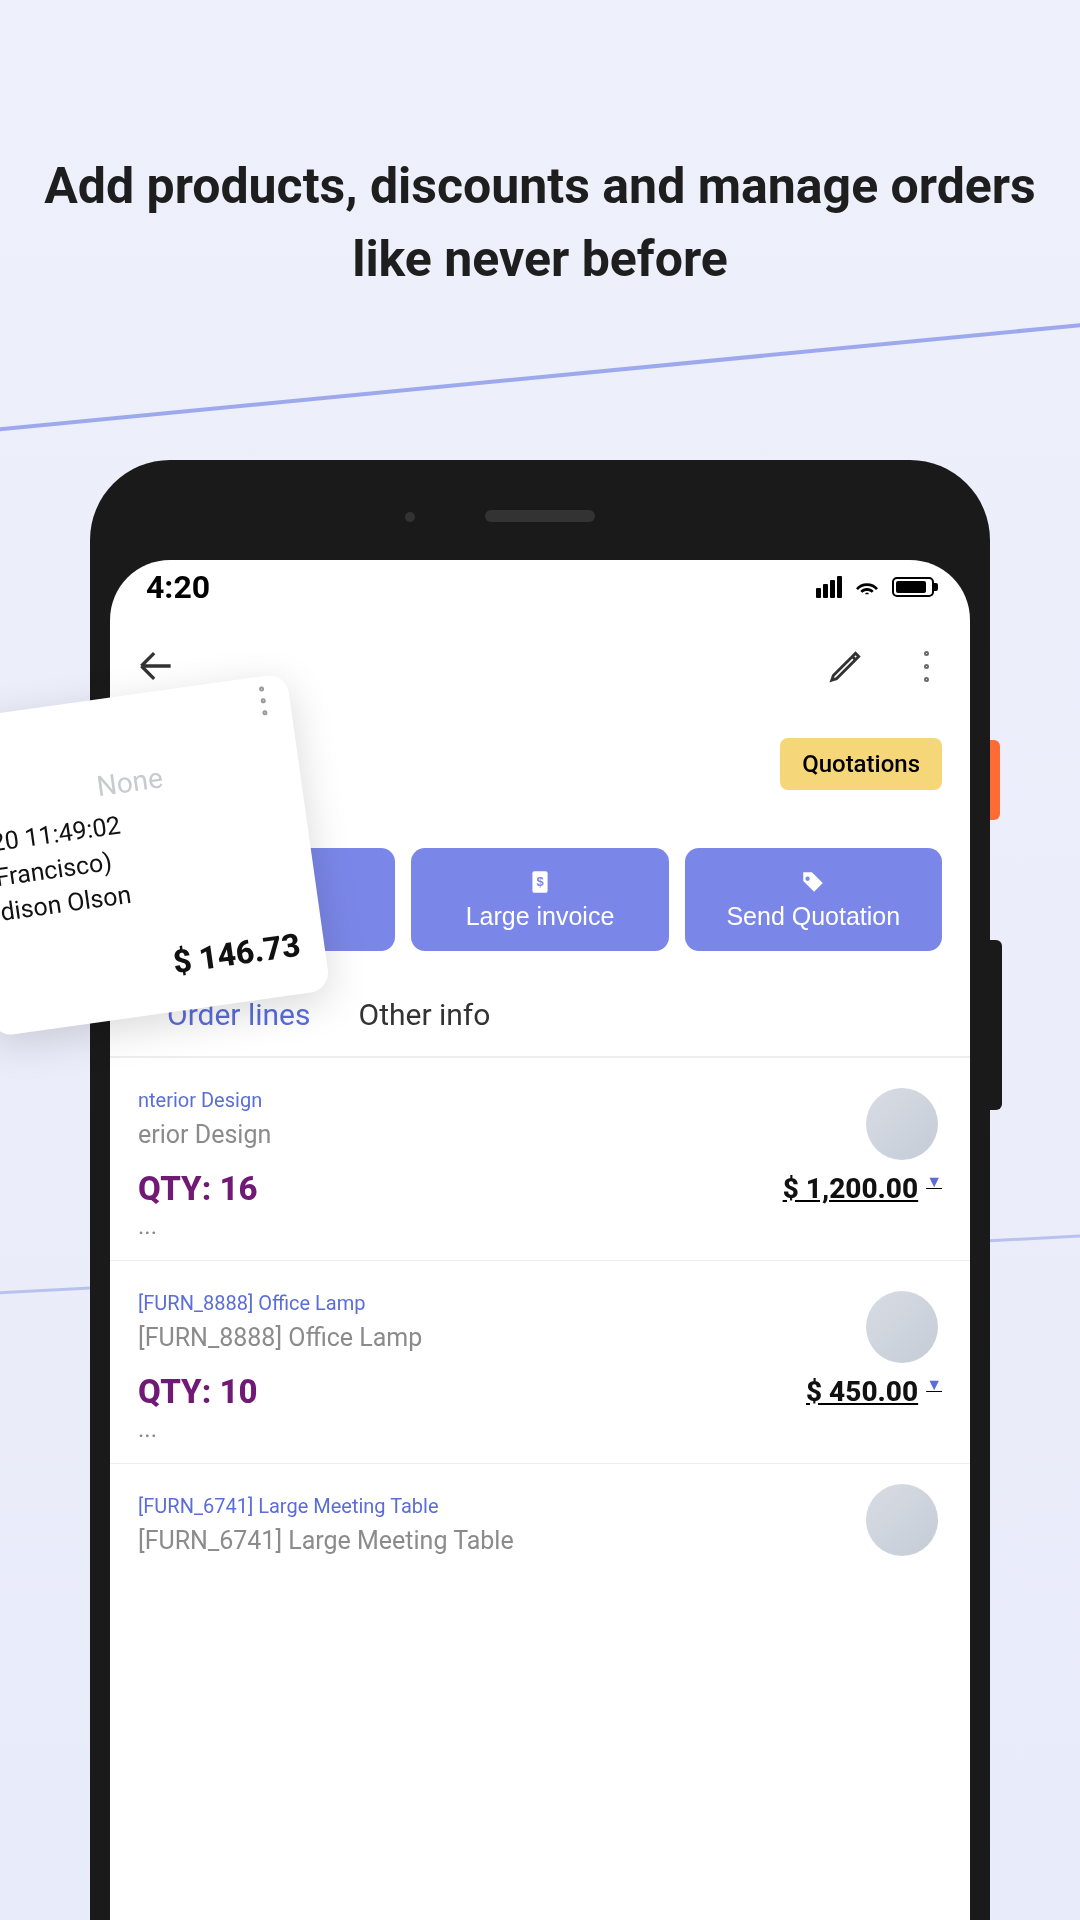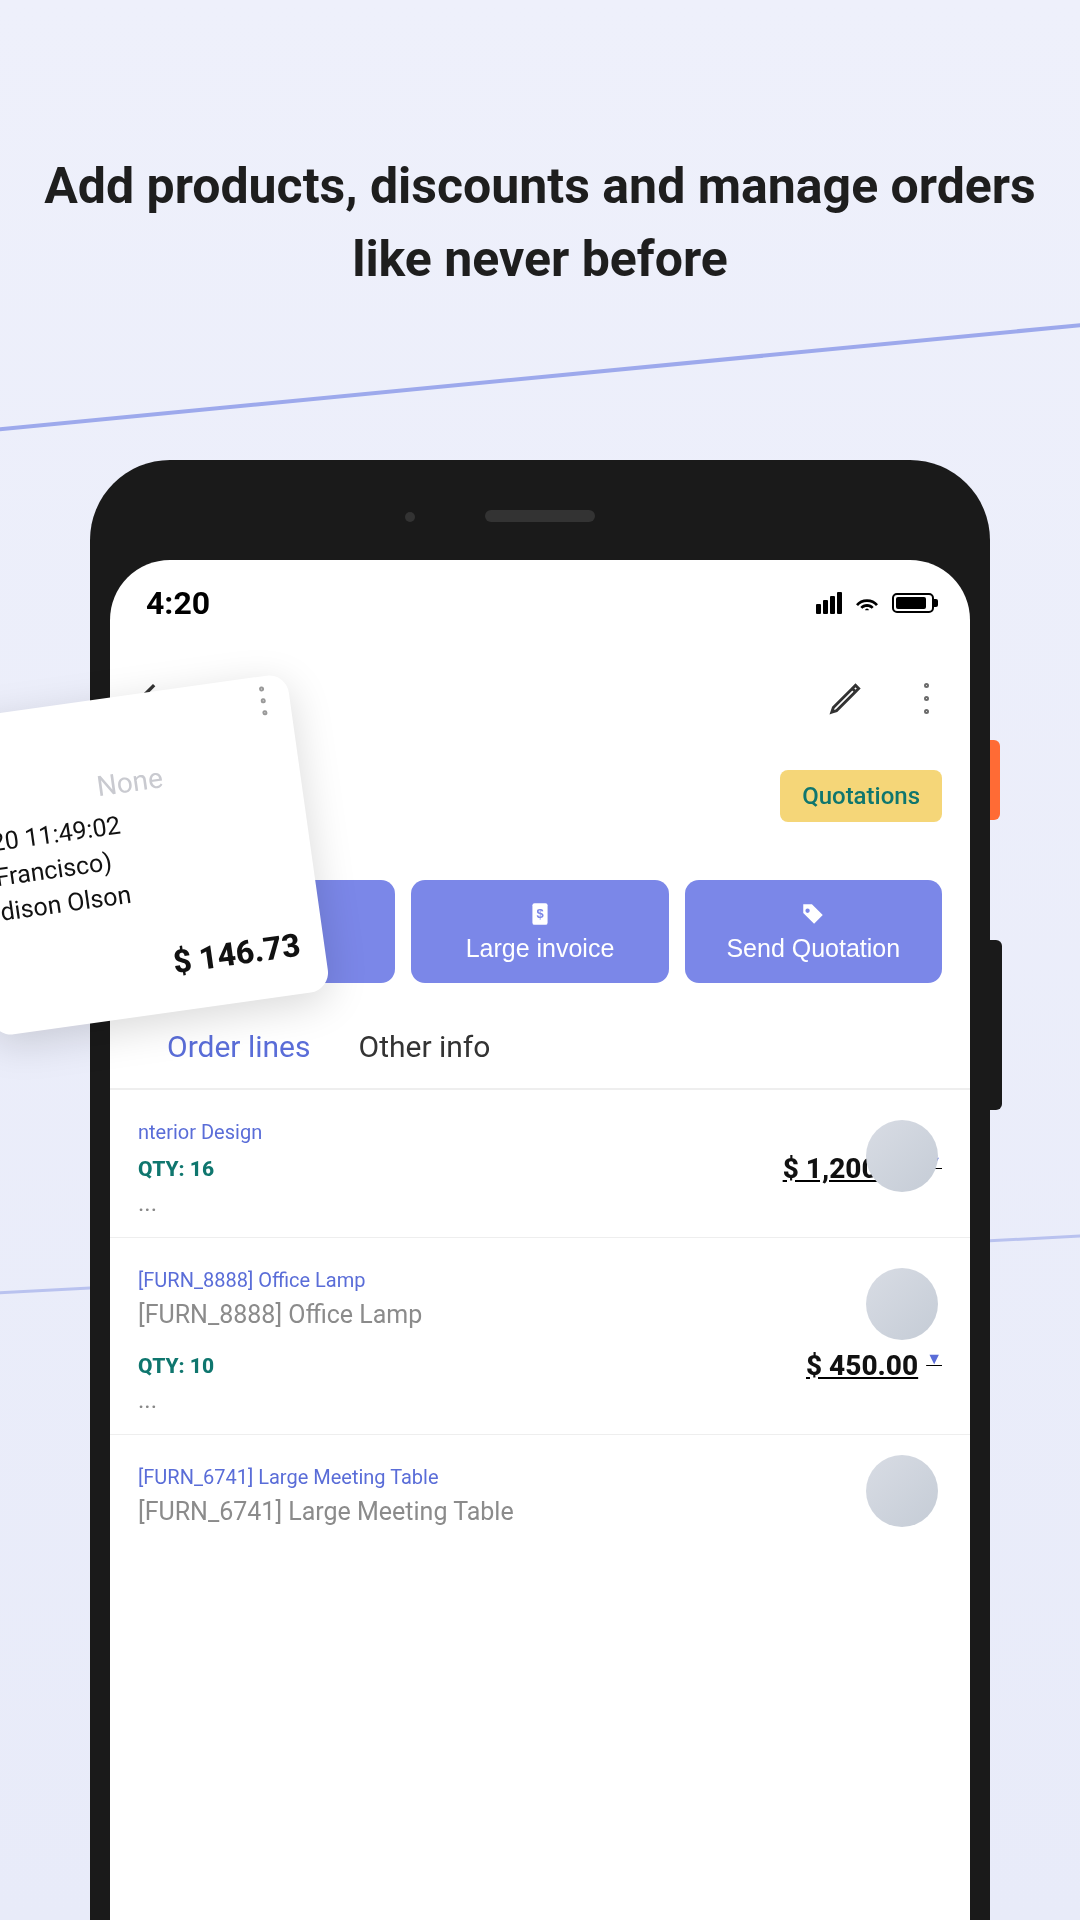--- a/index.html
+++ b/index.html
@@ -97,21 +97,21 @@
   border-radius: 60px;
   overflow: hidden;
   position: relative;
   margin-top: 80px;
   height: calc(100% - 80px);
 }
 .status-bar {
   display: flex;
   justify-content: space-between;
   align-items: center;
-  padding: 24px 36px;
+  padding: 8px 36px;
   font-size: 32px;
   font-weight: 700;
   color: #000;
 }
 .status-icons {
   display: flex;
   gap: 12px;
   align-items: center;
 }
 .signal-icon { display: inline-flex; gap:2px; align-items:flex-end;}
@@ -140,21 +140,21 @@
 .order-header {
   padding: 20px 28px 10px 28px;
   display:flex;
   justify-content:space-between;
   align-items:flex-start;
 }
 .order-id { font-size:32px; font-weight:800; color:#111; margin-bottom:6px;}
 .order-customer { font-size:26px; color:#8b8b8b;}
 .status-badge {
   background:#f5d678;
-  color:#0f766e;
+  color:#000000;
   font-size:24px;
   padding:12px 22px;
   border-radius:8px;
   font-weight:500;
   text-align:right;
 }
 
 .action-row {
   display:flex;
   gap:16px;
@@ -186,21 +186,21 @@
 .tab { color:#333; }
 .tab.active { color:#5a6dd8; }
 
 .line-item {
   padding: 30px 28px 20px 28px;
   border-bottom:1px solid #eee;
 }
 .line-title { color:#5a6dd8; font-size:20px; margin-bottom:8px;}
 .line-sub { color:#8b8b8b; font-size:25px; margin-bottom:20px;}
 .line-row { display:flex; justify-content:space-between; align-items:center;}
-.line-qty { font-size:21px; font-weight:800; color:#0f766e;}
+.line-qty { font-size:33px; font-weight:800; color:#701a75;}
 .line-price-wrap { display:flex; gap:8px;text-decoration:underline;}
 .line-price { font-size:28px; font-weight:800; color:#111;}
 .expand-caret { color:#5a6dd8; font-size:16px;}
 .line-dots { color:#888; font-size:24px; margin-top:4px;}
 .line-thumb {
   position:absolute;
   right:32px;
   width:72px; height:72px;
   border-radius:50%;
   background:linear-gradient(135deg,#d8dce4,#c5ccd6);
@@ -338,20 +338,21 @@
     </div>
 
     <div class="tabs">
       <div class="tab active">Order lines</div>
       <div class="tab">Other info</div>
     </div>
 
     <div class="line-item">
       <div class="line-thumb"></div>
       <div class="line-title">nterior Design</div>
+      <div class="line-sub">erior Design</div>
       <div class="line-row">
         <div class="line-qty">QTY: 16</div>
         <div class="line-price-wrap">
           <div class="line-price">$ 1,200.00</div>
           <div class="expand-caret">▼</div>
         </div>
       </div>
       <div class="line-dots">...</div>
     </div>
 

